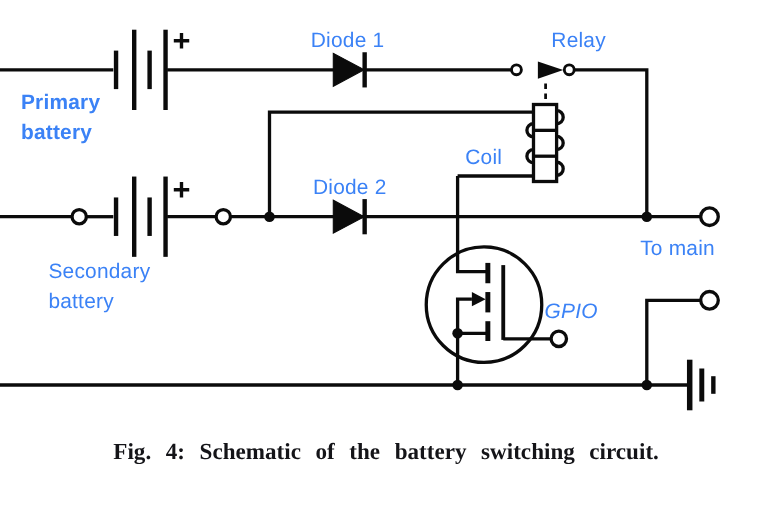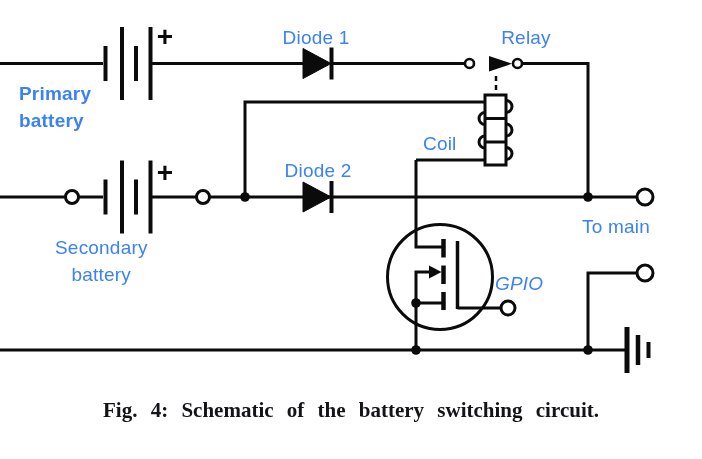--- a/index.html
+++ b/index.html
@@ -12,21 +12,21 @@
     position:absolute;color:#3b82f6;font-size:19px;line-height:27px;
     letter-spacing:0.2px;white-space:nowrap;
   }
   .lbl .line{display:block;}
   .center{text-align:center;}
   #lbl-primary{left:19px;top:80px;font-weight:bold;}
   #lbl-diode1{left:278px;top:24px;width:76px;}
   #lbl-relay{left:458px;top:24px;width:64px;margin-left:36px;}
   #lbl-coil{left:423px;top:117px;margin-top:13px;}
   #lbl-diode2{left:280px;top:157px;width:76px;}
-  #lbl-secondary{left:55px;top:234px;text-align:center;}
+  #lbl-secondary{left:44px;top:234px;}
   #lbl-tomain{left:582px;top:212px;line-height:29px;text-align:right;}
   #lbl-gpio{left:495px;top:270px;font-style:italic;}
   #caption{
     position:absolute;left:0;top:398px;width:702px;text-align:center;
     font-family:"Liberation Serif",serif;font-size:21px;color:#141418;
     word-spacing:8px;
     font-weight:bold;
   }
   svg .plus{font-family:"Liberation Sans",sans-serif;font-size:28px;font-weight:bold;fill:#0b0b0b;}
 </style>

